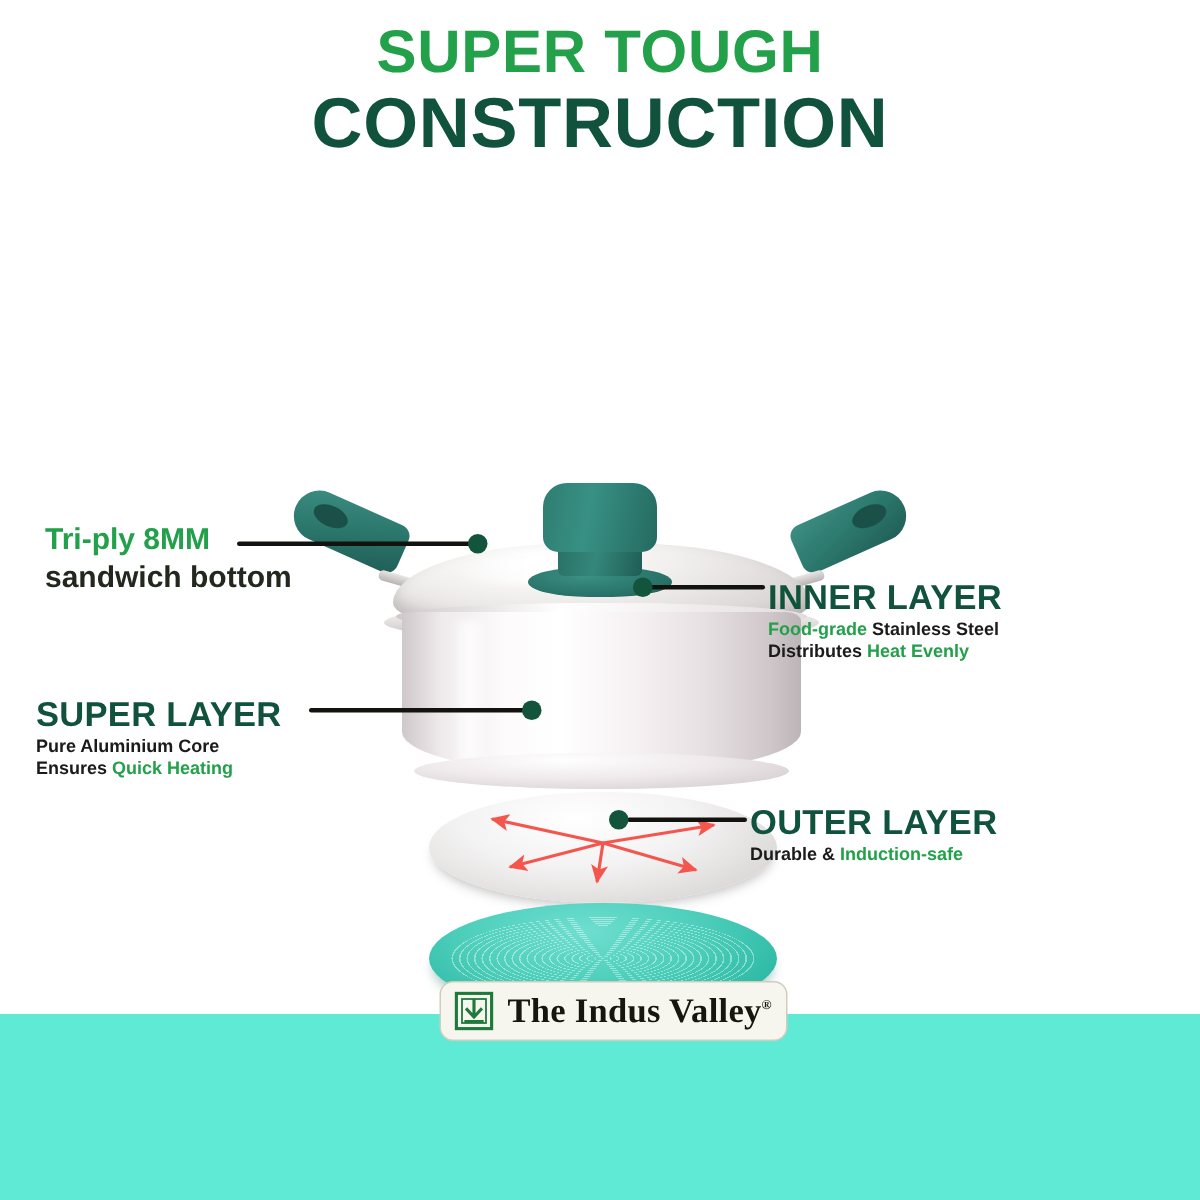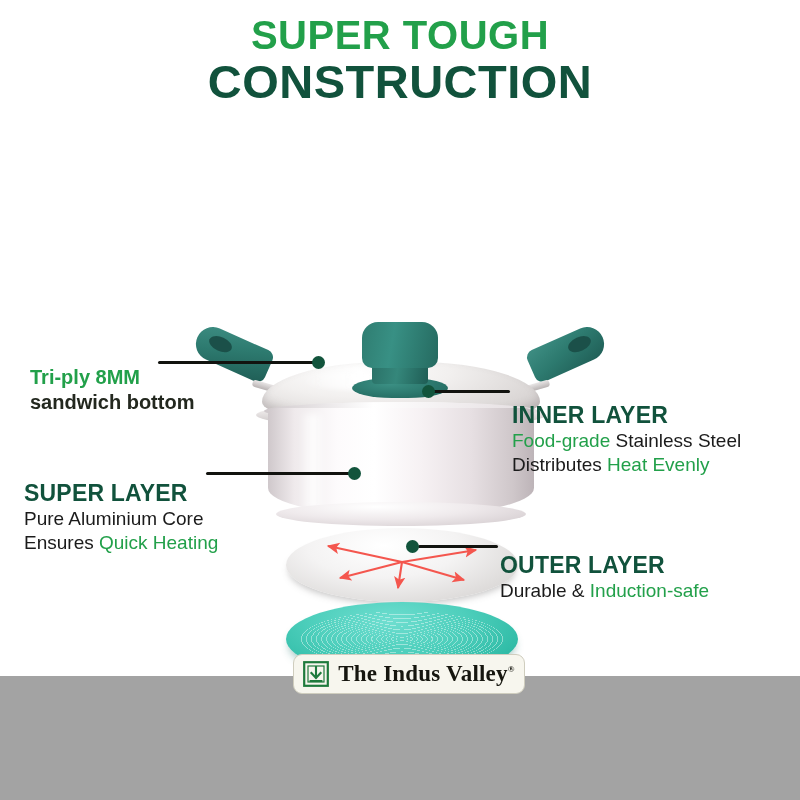--- a/index.html
+++ b/index.html
@@ -137,41 +137,41 @@
   .disc-outer-ring{
     position:absolute; left:50%; top:50%; width:206px; height:56px;
     transform:translate(-50%,-50%); border-radius:50%;
     border:1px solid rgba(255,255,255,.55);
   }
 
   
   #arrows{ position:absolute; left:286px; top:378px; width:232px; height:74px; }
 
   
-  .callout{ position:absolute;margin-top:17px; }
+  .callout{ position:absolute; }
   .lead-line{ position:absolute; height:3px; background:#12130f; border-radius:2px; }
   .lead-dot{
     position:absolute; width:13px; height:13px; border-radius:50%;
     background:#12543c;
   }
   .c-head{ font-size:23px; font-weight:bold; color:#11523c; line-height:1.22; letter-spacing:.2px; }
-  .c-line{ font-size:19px; font-weight:normal; color:#1b1b1b; line-height:1.28; }
+  .c-line{ font-size:12px; font-weight:bold; color:#1b1b1b; line-height:1.28; }
   .g{ color:#22a04a; }
   .head-green-bright{ color:#22a04a; font-size:20px; font-weight:bold; line-height:1.25; }
   .dark-sub{ color:#23281f; font-size:20px; font-weight:bold; line-height:1.25; }
 
   #callout-triply{ left:30px; top:348px; width:250px; }
   #callout-inner{ left:512px; top:384px; width:286px; }
   #callout-middle{ left:24px; top:462px; width:270px; }
   #callout-outer{ left:500px; top:534px; width:290px; }
 
   
   #footer{
     position:absolute; left:0; top:676px; width:800px; height:124px;
-    background:#a3a3a3;
+    background:#5eead4;
   }
   #brand-badge{
     position:absolute; left:293px; top:-22px; width:232px; height:40px;
     background:#f7f6ee; border:1.5px solid #cfcdbe; border-radius:9px;
     display:flex; align-items:center; justify-content:center; gap:9px;
   }
   #brand-name{
     font-family:"Liberation Serif", serif; font-size:23px; font-weight:bold;
     color:#16160f; letter-spacing:.2px;
   }

